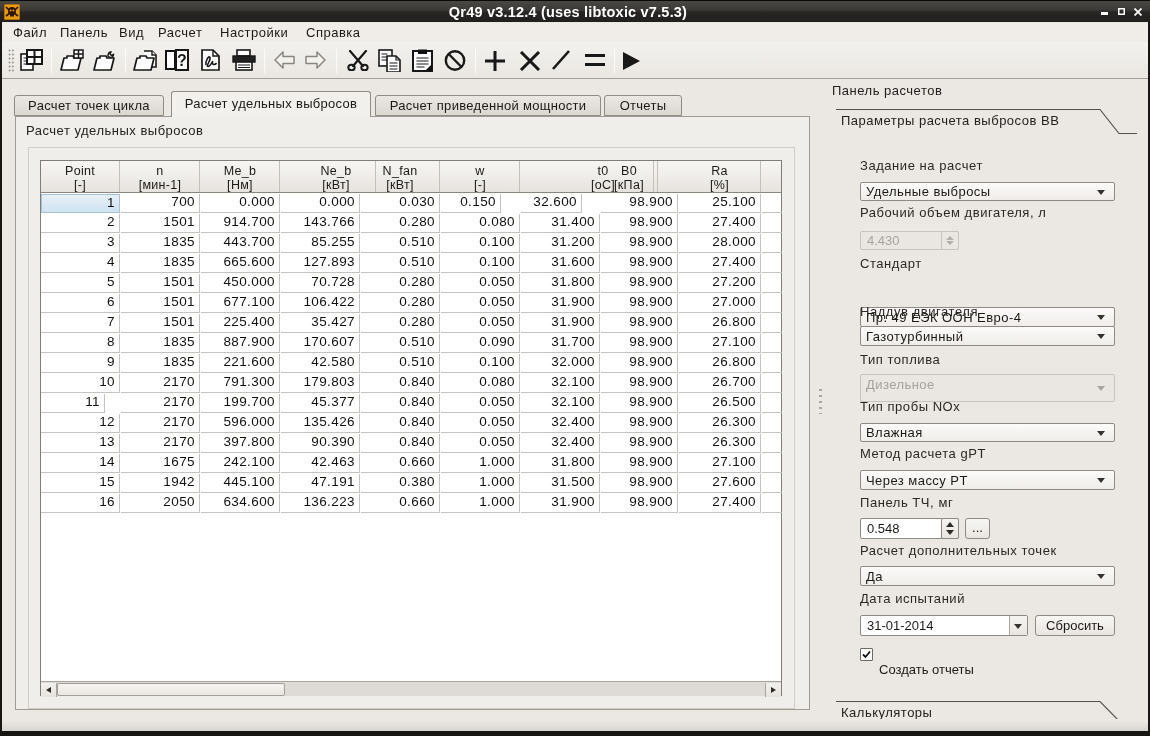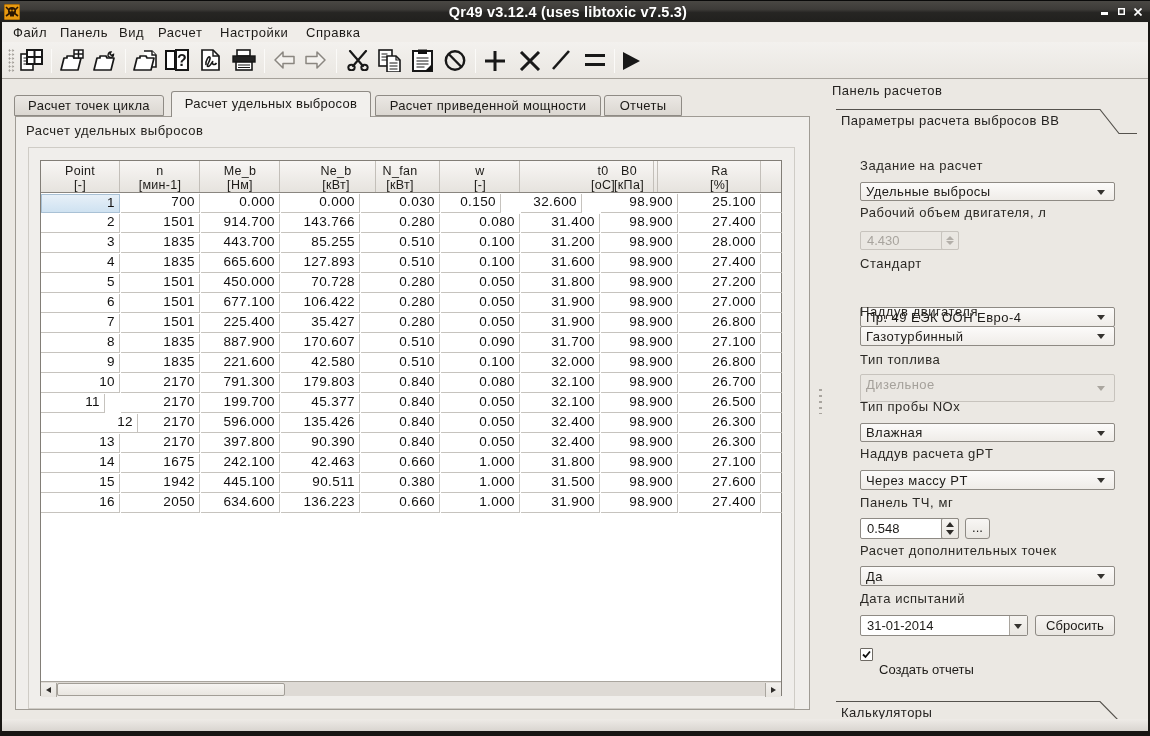--- a/index.html
+++ b/index.html
@@ -385,21 +385,21 @@
         <div class="tc" style="left:160px;width:79px;">199.700</div>
         <div class="tc" style="left:240px;width:79px;">45.377</div>
         <div class="tc" style="left:320px;width:79px;">0.840</div>
         <div class="tc" style="left:400px;width:79px;">0.050</div>
         <div class="tc" style="left:480px;width:79px;">32.100</div>
         <div class="tc" style="left:560px;width:77px;">98.900</div>
         <div class="tc" style="left:638px;width:82px;">26.500</div>
         <div class="tc clast" style="left:721px;width:20px;"></div>
       </div>
       <div class="trow" style="top:220px;">
-        <div class="tc" style="left:0px;width:97px;">12</div>
+        <div class="tc" style="left:0px;width:79px;">12</div>
         <div class="tc" style="left:80px;width:79px;">2170</div>
         <div class="tc" style="left:160px;width:79px;">596.000</div>
         <div class="tc" style="left:240px;width:79px;">135.426</div>
         <div class="tc" style="left:320px;width:79px;">0.840</div>
         <div class="tc" style="left:400px;width:79px;">0.050</div>
         <div class="tc" style="left:480px;width:79px;">32.400</div>
         <div class="tc" style="left:560px;width:77px;">98.900</div>
         <div class="tc" style="left:638px;width:82px;">26.300</div>
         <div class="tc clast" style="left:721px;width:20px;"></div>
       </div>
@@ -424,21 +424,21 @@
         <div class="tc" style="left:400px;width:79px;">1.000</div>
         <div class="tc" style="left:480px;width:79px;">31.800</div>
         <div class="tc" style="left:560px;width:77px;">98.900</div>
         <div class="tc" style="left:638px;width:82px;">27.100</div>
         <div class="tc clast" style="left:721px;width:20px;"></div>
       </div>
       <div class="trow" style="top:280px;">
         <div class="tc" style="left:0px;width:79px;">15</div>
         <div class="tc" style="left:80px;width:79px;">1942</div>
         <div class="tc" style="left:160px;width:79px;">445.100</div>
-        <div class="tc" style="left:240px;width:79px;">90.511</div>
+        <div class="tc" style="left:240px;width:79px;">47.191</div>
         <div class="tc" style="left:320px;width:79px;">0.380</div>
         <div class="tc" style="left:400px;width:79px;">1.000</div>
         <div class="tc" style="left:480px;width:79px;">31.500</div>
         <div class="tc" style="left:560px;width:77px;">98.900</div>
         <div class="tc" style="left:638px;width:82px;">27.600</div>
         <div class="tc clast" style="left:721px;width:20px;"></div>
       </div>
       <div class="trow" style="top:300px;">
         <div class="tc" style="left:0px;width:79px;">16</div>
         <div class="tc" style="left:80px;width:79px;">2050</div>
@@ -476,21 +476,21 @@
       <i class="sd"></i>
     </span></div>
 <div class="dlabel" style="top:256px;">Стандарт</div>
 <div class="combo" style="top:279px;height:20px;line-height:19px;margin-top:28px;">Пр. 49 ЕЭК ООН Евро-4<span class="carr"></span></div>
 <div class="dlabel" style="top:304px;">Наддув двигателя</div>
 <div class="combo" style="top:326px;height:20px;line-height:19px;">Газотурбинный<span class="carr"></span></div>
 <div class="dlabel" style="top:352px;">Тип топлива</div>
 <div class="combo dis" style="top:374px;height:28px;line-height:19px;">Дизельное<span class="carr"></span></div>
 <div class="dlabel" style="top:399px;">Тип пробы NOx</div>
 <div class="combo" style="top:423px;height:19px;line-height:18px;">Влажная<span class="carr"></span></div>
-<div class="dlabel" style="top:446px;">Наддув расчета gPT</div>
+<div class="dlabel" style="top:446px;">Метод расчета gPT</div>
 <div class="combo" style="top:470px;height:20px;line-height:19px;">Через массу PT<span class="carr"></span></div>
 <div class="dlabel" style="top:495px;">Панель ТЧ, мг</div>
 <div class="spin" style="top:518px;height:21px;line-height:20px;width:99px;">0.548<span class="spbtn2">
       <i class="su2"></i>
       <i class="sd2"></i>
     </span></div>
 <div class="btn" style="left:965px;top:518px;width:25px;height:21px;line-height:18px;">...</div>
 <div class="dlabel" style="top:543px;">Расчет дополнительных точек</div>
 <div class="combo" style="top:566px;height:20px;line-height:19px;">Да<span class="carr"></span></div>
 <div class="dlabel" style="top:591px;">Дата испытаний</div>

